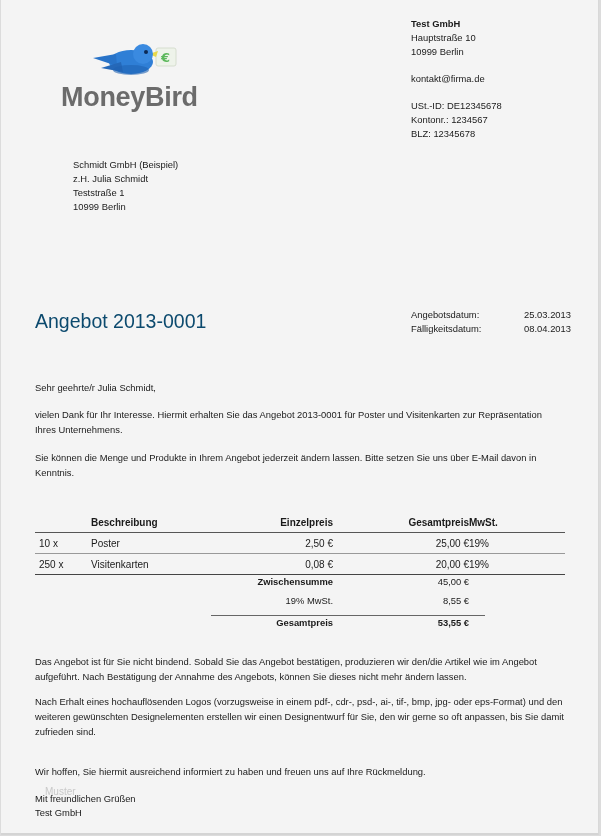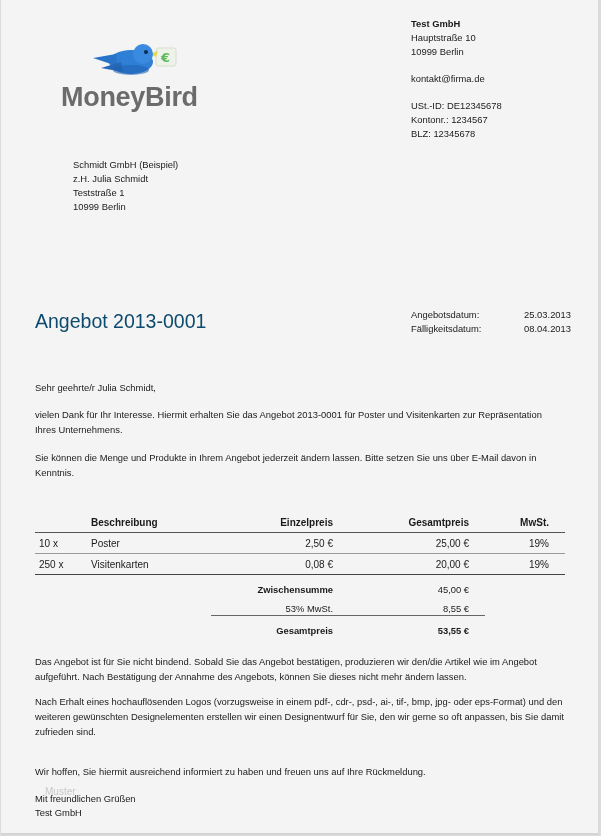--- a/index.html
+++ b/index.html
@@ -44,28 +44,28 @@
     
     .para { left: 34px; width: 530px; font-size: 9.4px; line-height: 15px; }
 
     
     .table { left: 34px; top: 512px; width: 530px; font-size: 10px; }
     .row { display: flex; align-items: center; height: 20px; }
     .c-qty { width: 56px; padding-left: 4px; box-sizing: border-box; }
     .c-desc { width: 140px; }
     .c-unit { width: 102px; text-align: right; }
     .c-total { width: 136px; text-align: right; }
-    .c-vat { width: 80px; text-align: right; padding-right: 0; }
+    .c-vat { width: 80px; text-align: left; padding-right: 0; }
     .th { font-weight: bold; }
     .hr-head { border-bottom: 1.5px solid #555; }
     .hr-thin { border-bottom: 1px solid #999; }
     .hr-strong { border-bottom: 1.5px solid #444; }
 
     .sum { left: 210px; width: 274px; font-size: 9.4px; }
-    .sum-row { display: flex; height: 19px; align-items: flex-end; }
+    .sum-row { display: flex; height: 19px; align-items: flex-start; }
     .sum-label { width: 122px; text-align: right; }
     .sum-val { width: 136px; text-align: right; }
     .sum-hr { height: 0; border-bottom: 1.5px solid #666; margin: 1px 0 1px 0; }
 
     .watermark { left: 44px; top: 786px; font-size: 10px; color: #c9c9c9; }
   </style>
 </head>
 <body>
 
 <div class="page">
@@ -144,21 +144,21 @@
       <div class="c-vat">19%</div>
     </div>
   </div>
 
   <div class="abs sum" style="top:576px">
     <div class="sum-row">
       <div class="sum-label bold">Zwischensumme</div>
       <div class="sum-val">45,00 €</div>
     </div>
     <div class="sum-row">
-      <div class="sum-label">53% MwSt.</div>
+      <div class="sum-label">19% MwSt.</div>
       <div class="sum-val">8,55 €</div>
     </div>
     <div class="sum-hr"></div>
     <div class="sum-row">
       <div class="sum-label bold">Gesamtpreis</div>
       <div class="sum-val bold">53,55 €</div>
     </div>
   </div>
 
   <div class="abs para" style="top:654px">Das Angebot ist für Sie nicht bindend. Sobald Sie das Angebot bestätigen, produzieren wir den/die Artikel wie im Angebot aufgeführt. Nach Bestätigung der Annahme des Angebots, können Sie dieses nicht mehr ändern lassen.</div>

